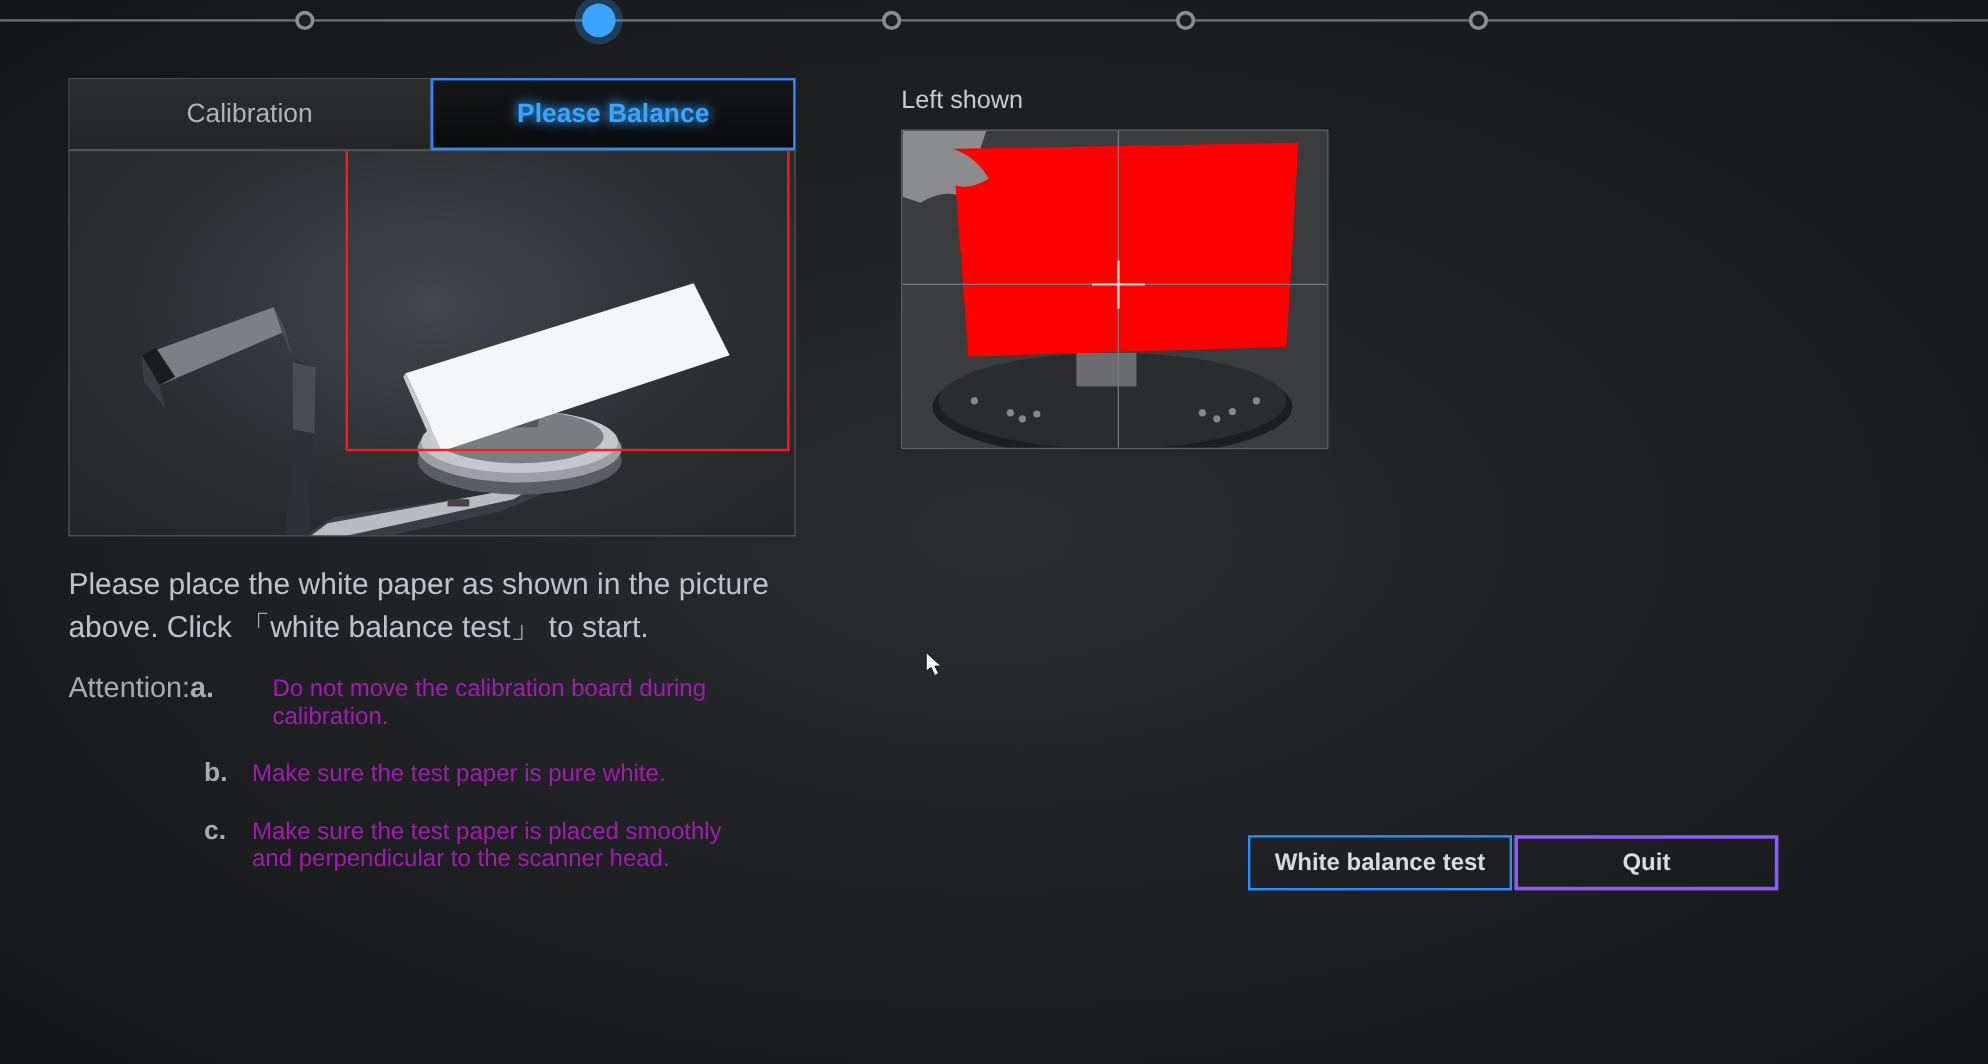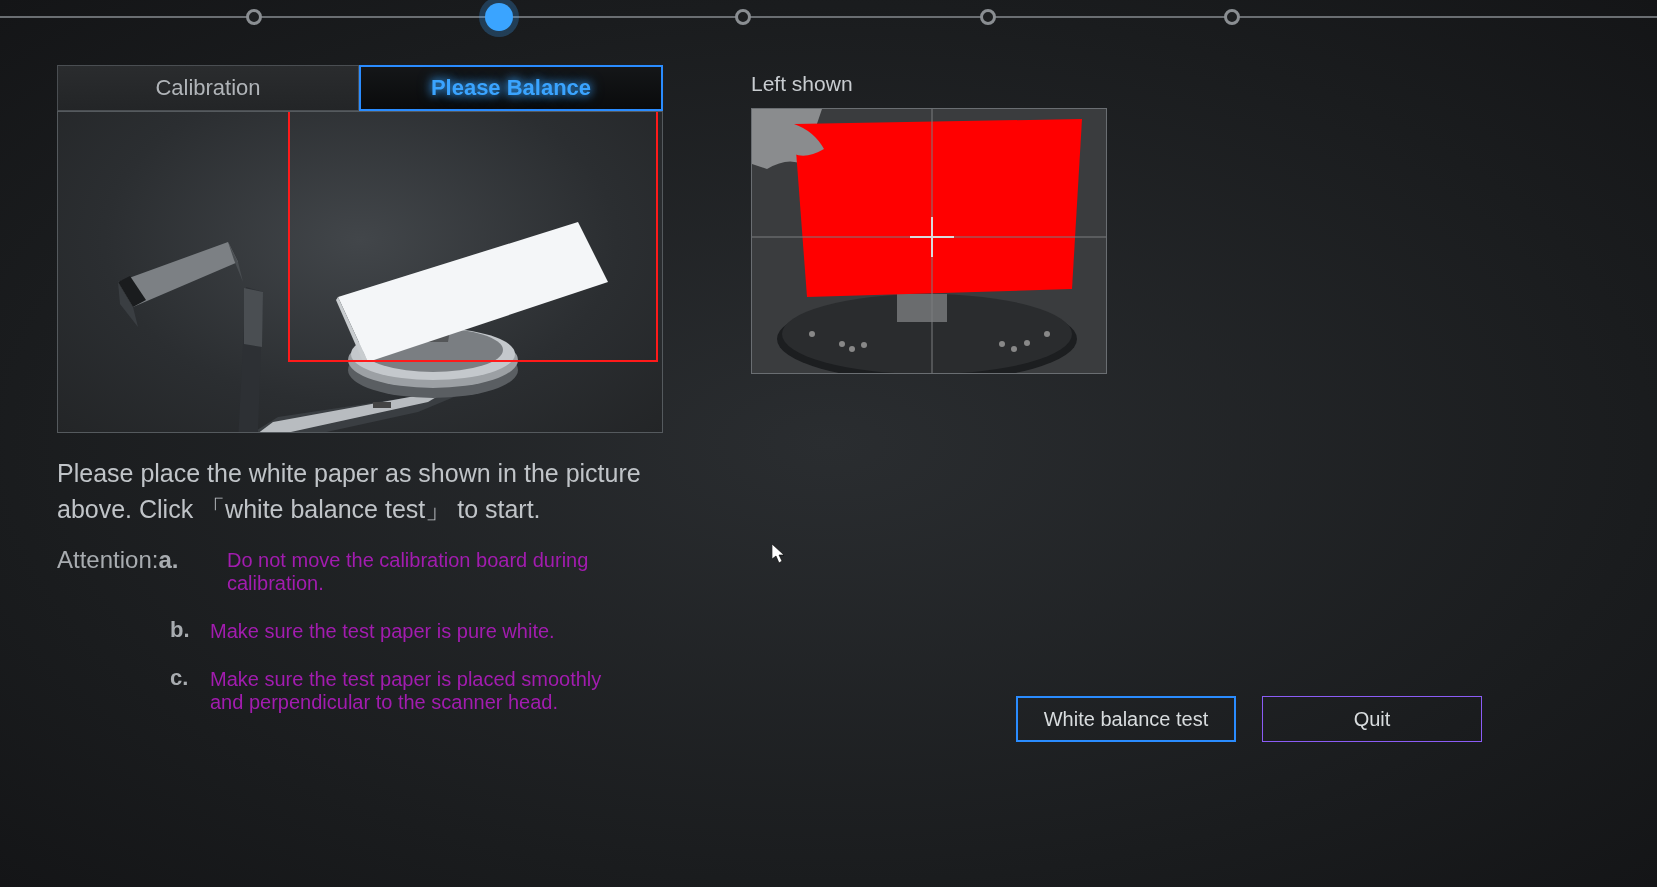--- a/index.html
+++ b/index.html
@@ -42,21 +42,21 @@
 
   
   .left-panel {
     position: absolute;
     left: 57px;
     top: 65px;
     width: 606px;
   }
   .tabs {
     display: flex;
-    height: 46px;
+    height: 60px;
   }
   .tab {
     flex: 1;
     display: flex;
     align-items: center;
     justify-content: center;
     font-size: 22px;
     background: #1b1d1f;
     border: 1px solid #4a4e52;
     color: #b0b4b8;
@@ -146,32 +146,33 @@
     position: relative;
     overflow: hidden;
   }
 
   
   .btn-row {
     position: absolute;
     bottom: 145px;
     right: 175px;
     display: flex;
-    gap: 26px;
+    gap: 2px;
+    font-weight: bold;
   }
   .btn {
     width: 220px;
     height: 46px;
     display: flex;
     align-items: center;
     justify-content: center;
     font-size: 20px;
     color: #d8dcde;
     background: transparent;
-    border: 1px solid #8b5cf6;
+    border: 3px solid #8b5cf6;
     cursor: pointer;
   }
   .btn.primary {
     border: 2px solid #2a8cff;
   }
 
   
   .cursor {
     position: absolute;
     left: 772px;

